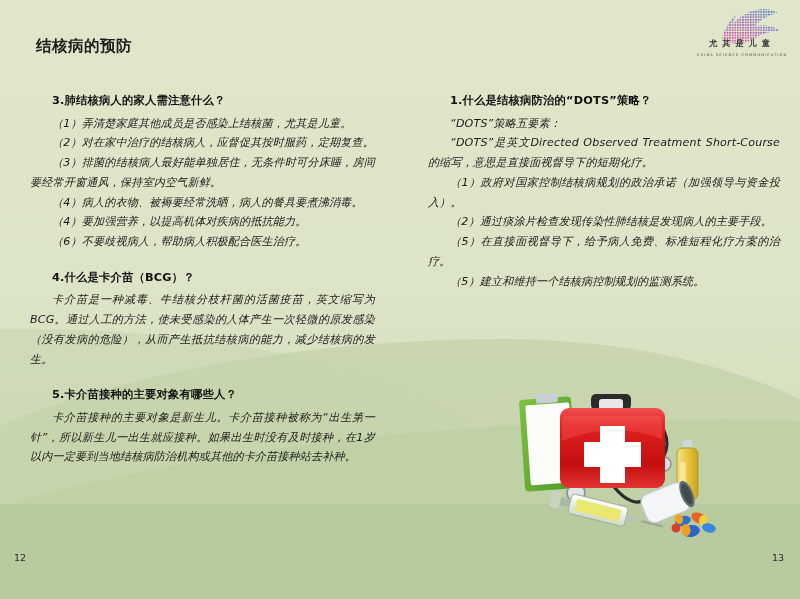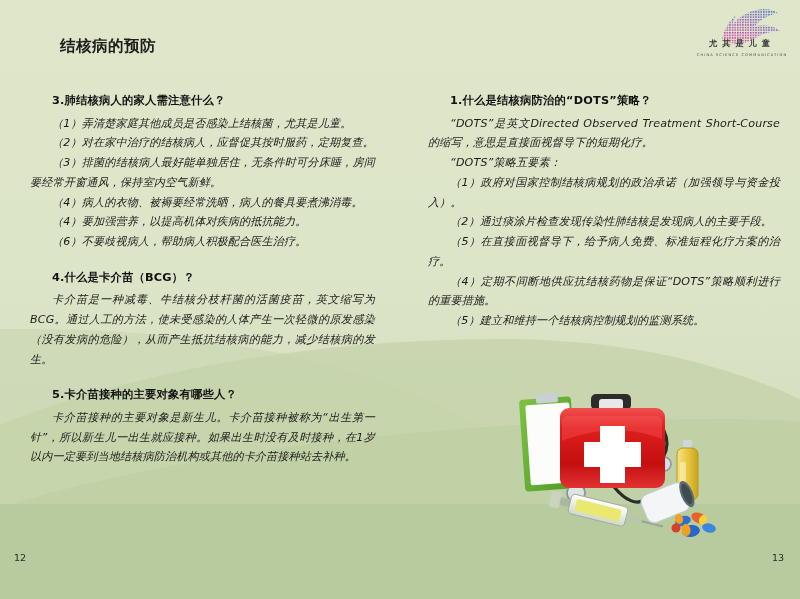--- a/index.html
+++ b/index.html
@@ -39,21 +39,20 @@
     opacity:.75;
   }
   
   .col{position:absolute;top:0;width:400px;height:599px;}
   .col-left{left:0;}
   .col-right{left:400px;}
 
   .page-title{
     position:absolute;top:36px;font-size:15.5px;font-weight:bold;color:#1d1d1d;
     letter-spacing:.5px;
-    margin-left:24px;
   }
   .col-left .page-title{left:36px;}
   .col-right .page-title{left:36px;}
 
   .body-area{position:absolute;left:30px;width:345px;top:92px;}
   .col-right .body-area{left:28px;width:352px;}
 
   .q-heading{
     font-size:11.3px;font-weight:bold;color:#111;
     margin:0 0 3px 0;text-indent:22px;line-height:1.65;
@@ -142,26 +141,25 @@
           <path d="M26 34 C30 20 42 8 58 4 C66 2 74 3 80 7 C70 9 62 14 57 20 C68 18 76 20 82 25 C72 25 63 28 56 33 C46 39 33 39 26 34 Z" fill="url(#wg)"></path>
           <path d="M24 33 C26 24 31 15 38 9 C34 19 31 27 30 34 Z" fill="url(#wg)"></path>
         </g>
       </svg>
       <div class="logo-cn">尤其是儿童</div>
       <div class="logo-en">CHINA SCIENCE COMMUNICATION</div>
     </div>
 
     <div class="body-area">
       <div class="q-heading">1.什么是结核病防治的“DOTS”策略？</div>
+      <p class="para">“DOTS”策略五要素：</p>
       <p class="para">“DOTS”是英文Directed Observed Treatment Short-Course的缩写，意思是直接面视督导下的短期化疗。</p>
-      <p class="para">“DOTS”策略五要素：</p>
       <p class="para">（1）政府对国家控制结核病规划的政治承诺（加强领导与资金投入）。</p>
       <p class="para">（2）通过痰涂片检查发现传染性肺结核是发现病人的主要手段。</p>
       <p class="para">（5）在直接面视督导下，给予病人免费、标准短程化疗方案的治疗。</p>
-      <p class="para">（4）定期不间断地供应抗结核药物是保证“DOTS”策略顺利进行的重要措施。</p>
       <p class="para">（5）建立和维持一个结核病控制规划的监测系统。</p>
     </div>
 
     <div class="page-num">13</div>
   </div>
 
   <div class="illus">
     <svg width="300" height="165" viewBox="0 0 300 165">
       <defs>
         <linearGradient id="kitg" x1="0" y1="0" x2="0" y2="1">

